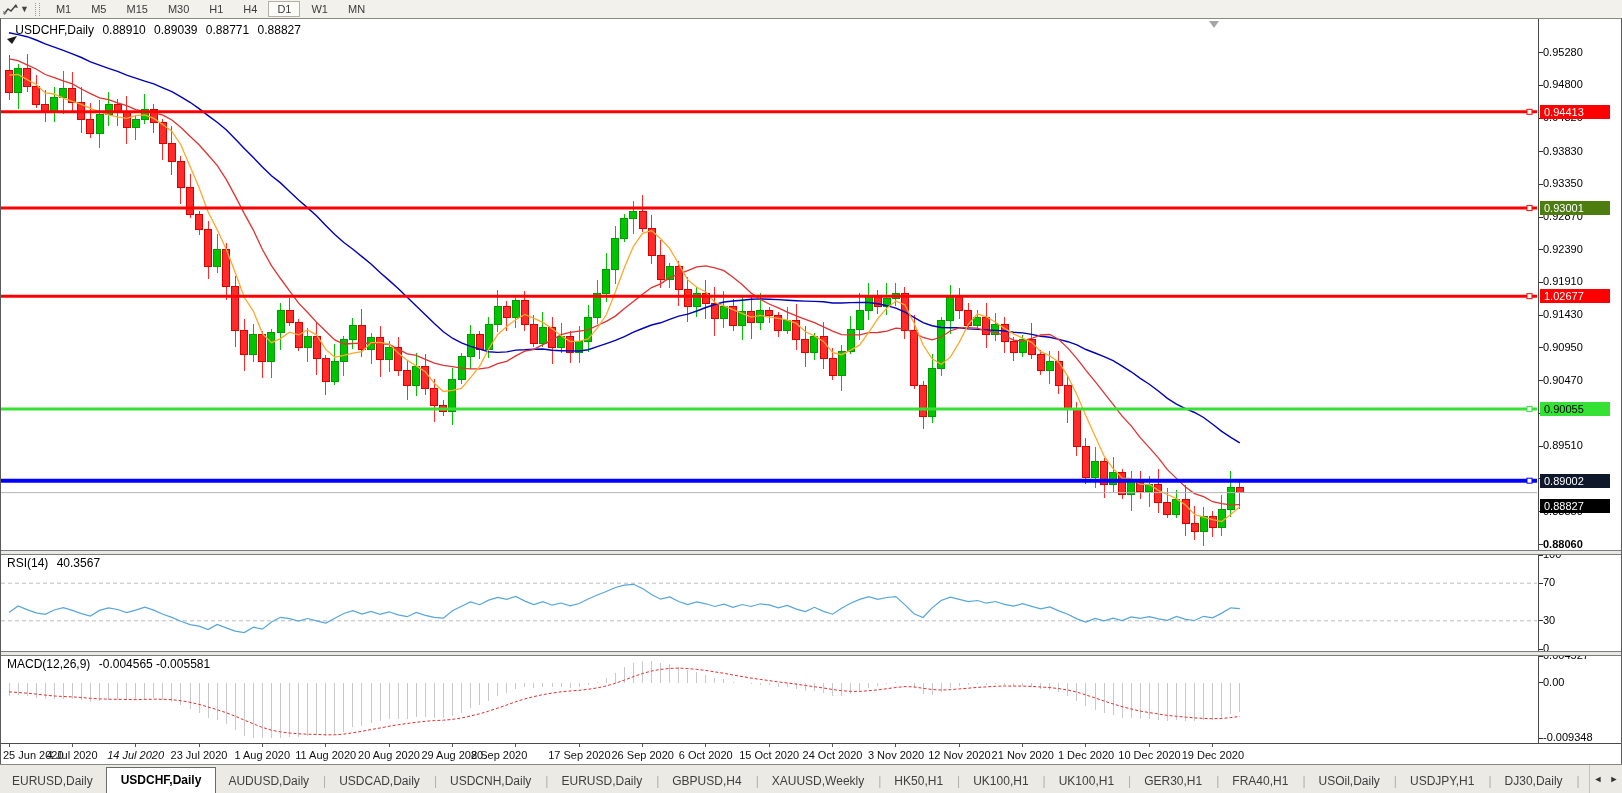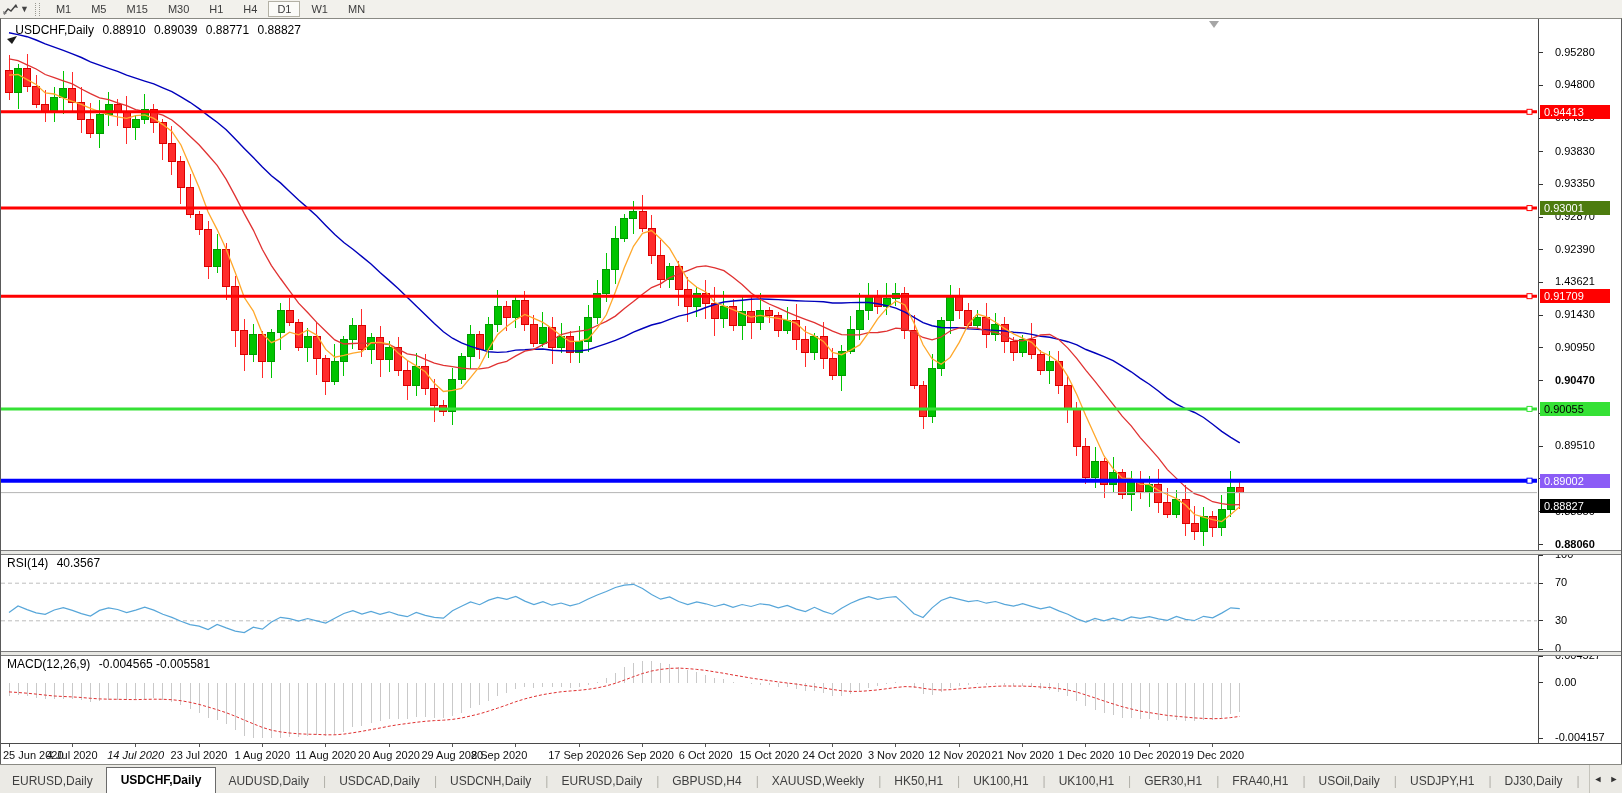--- a/index.html
+++ b/index.html
@@ -12,21 +12,21 @@
   .tf-btn{padding:1px 8px;margin:0 1px;color:#3c3c3c;border:1px solid transparent;cursor:default;}
   .tf-btn.active{background:#fbfbf8;border:1px solid #b3b1a5;}
   
   #chartRoot{position:absolute;left:0;top:18px;width:1620px;height:745px;background:#fff;border:1px solid #5a5a5a;border-top:1px solid #8a8a84;overflow:hidden;}
   #chartRoot svg{position:absolute;left:0;}
   .pane-label{position:absolute;left:6px;font-size:12px;color:#000;z-index:6;white-space:nowrap;}
   .pane-label .sp{margin-right:5px;}
   .splitter{position:absolute;left:0;width:1620px;height:3px;background:#e8e8e4;border-top:1px solid #7d7d7d;border-bottom:1px solid #7d7d7d;box-sizing:content-box;z-index:7;}
   #axisCol{position:absolute;left:1537px;top:0;width:83px;height:724px;border-left:1px solid #4a4a4a;z-index:5;background:transparent;}
   .tickdash{position:absolute;left:0;width:4px;height:1px;background:#333;}
-  .axis-label{position:absolute;left:16px;font-size:11px;color:#000;white-space:nowrap;}
+  .axis-label{position:absolute;left:4px;font-size:11px;color:#000;white-space:nowrap;}
   .chip{position:absolute;left:1px;width:66px;height:14px;line-height:14px;font-size:11px;padding-left:4px;z-index:8;}
   #dateStrip{position:absolute;left:0;top:724px;width:1620px;height:21px;background:#fff;border-top:1px solid #4a4a4a;z-index:6;}
   .dtick{position:absolute;top:0;width:1px;height:3px;background:#555;}
   .date-label{position:absolute;top:5px;font-size:11px;color:#111;white-space:nowrap;}
   
   #tabbar{position:absolute;left:0;top:764px;width:1622px;height:29px;background:#ebeae5;border-top:1px solid #8a8a84;display:flex;align-items:flex-end;font-size:12px;color:#3f3f3f;overflow:hidden;}
   .tab{padding:5px 13px 6px 12px;cursor:default;white-space:nowrap;}
   .tab.active{background:#ffffff;border:1px solid #6a6a6a;border-bottom:none;font-weight:bold;color:#000;padding:5px 14px 7px 14px;}
   .tabsep{color:#b0afa8;padding:0 1px 6px 1px;}
   #tabScroll{position:absolute;right:0;top:765px;height:28px;display:flex;align-items:center;background:#ebeae5;border-left:1px solid #c5c4bc;z-index:9;}
@@ -570,27 +570,27 @@
         <div class="axis-label" style="top: 92.1649px;">0.94320</div>
         <div class="tickdash" style="top: 132px;"></div>
         <div class="axis-label" style="top: 125.568px;">0.93830</div>
         <div class="tickdash" style="top: 165px;"></div>
         <div class="axis-label" style="top: 158.29px;">0.93350</div>
         <div class="tickdash" style="top: 198px;"></div>
         <div class="axis-label" style="top: 191.012px; text-align: center;">0.92870</div>
         <div class="tickdash" style="top: 230px;"></div>
         <div class="axis-label" style="top: 223.733px;">0.92390</div>
         <div class="tickdash" style="top: 263px;"></div>
-        <div class="axis-label" style="top: 256.455px;">1.43621</div>
+        <div class="axis-label" style="top: 256.455px;">0.91910</div>
         <div class="tickdash" style="top: 296px;"></div>
         <div class="axis-label" style="top: 289.177px;">0.91430</div>
         <div class="tickdash" style="top: 328px;"></div>
         <div class="axis-label" style="top: 321.898px;">0.90950</div>
         <div class="tickdash" style="top: 361px;"></div>
-        <div class="axis-label" style="top: 354.62px; font-weight: bold;">0.90470</div>
+        <div class="axis-label" style="top: 354.62px;">0.90470</div>
         <div class="tickdash" style="top: 394px;"></div>
         <div class="axis-label" style="top: 387.341px;">0.89990</div>
         <div class="tickdash" style="top: 427px;"></div>
         <div class="axis-label" style="top: 420.063px;">0.89510</div>
         <div class="tickdash" style="top: 459px;"></div>
         <div class="axis-label" style="top: 452.785px;">0.89030</div>
         <div class="tickdash" style="top: 492px;"></div>
         <div class="axis-label" style="top: 485.506px;">0.88550</div>
         <div class="tickdash" style="top: 525px;"></div>
         <div class="axis-label" style="top: 518.91px; font-weight: bold;">0.88060</div>
@@ -600,26 +600,26 @@
         <div class="axis-label" style="top: 557.2px;">70</div>
         <div class="tickdash" style="top: 601px;"></div>
         <div class="axis-label" style="top: 594.8px;">30</div>
         <div class="tickdash" style="top: 630px;"></div>
         <div class="axis-label" style="top: 623px;">0</div>
         <div class="tickdash" style="top: 637px;"></div>
         <div class="axis-label" style="top: 630px;">0.004527</div>
         <div class="tickdash" style="top: 663px;"></div>
         <div class="axis-label" style="top: 656.754px;">0.00</div>
         <div class="tickdash" style="top: 719px;"></div>
-        <div class="axis-label" style="top: 712px;">-0.004157</div>
+        <div class="axis-label" style="top: 712px;">-0.009348</div>
         <div class="chip" style="top: 85.8251px; background: rgb(255, 0, 0); color: rgb(255, 255, 255);">0.94413</div>
         <div class="chip" style="top: 182.081px; background: #4d7c0f; color: rgb(255, 255, 255);">0.93001</div>
-        <div class="chip" style="top: 270.157px; background: rgb(255, 0, 0); color: rgb(255, 255, 255);">0.91709</div>
+        <div class="chip" style="top: 270.157px; background: rgb(255, 0, 0); color: rgb(255, 255, 255);">1.02677</div>
         <div class="chip" style="top: 382.91px; background: rgb(53, 225, 53); color: rgb(0, 0, 0);">0.90055</div>
-        <div class="chip" style="top: 454.694px; background: #8b5cf6; color: rgb(255, 255, 255);">0.89002</div>
+        <div class="chip" style="top: 454.694px; background: #0f172a; color: rgb(255, 255, 255);">0.89002</div>
         <div class="chip" style="top: 479.623px; background: rgb(0, 0, 0); color: rgb(255, 255, 255);">0.88827</div>
       </div>
   </div>
 
   <div id="tabbar">
       <span class="tab">EURUSD,Daily</span>
       <span class="tab active">USDCHF,Daily</span>
       <span class="tab">AUDUSD,Daily</span>
       <span class="tabsep">|</span>
       <span class="tab">USDCAD,Daily</span>

